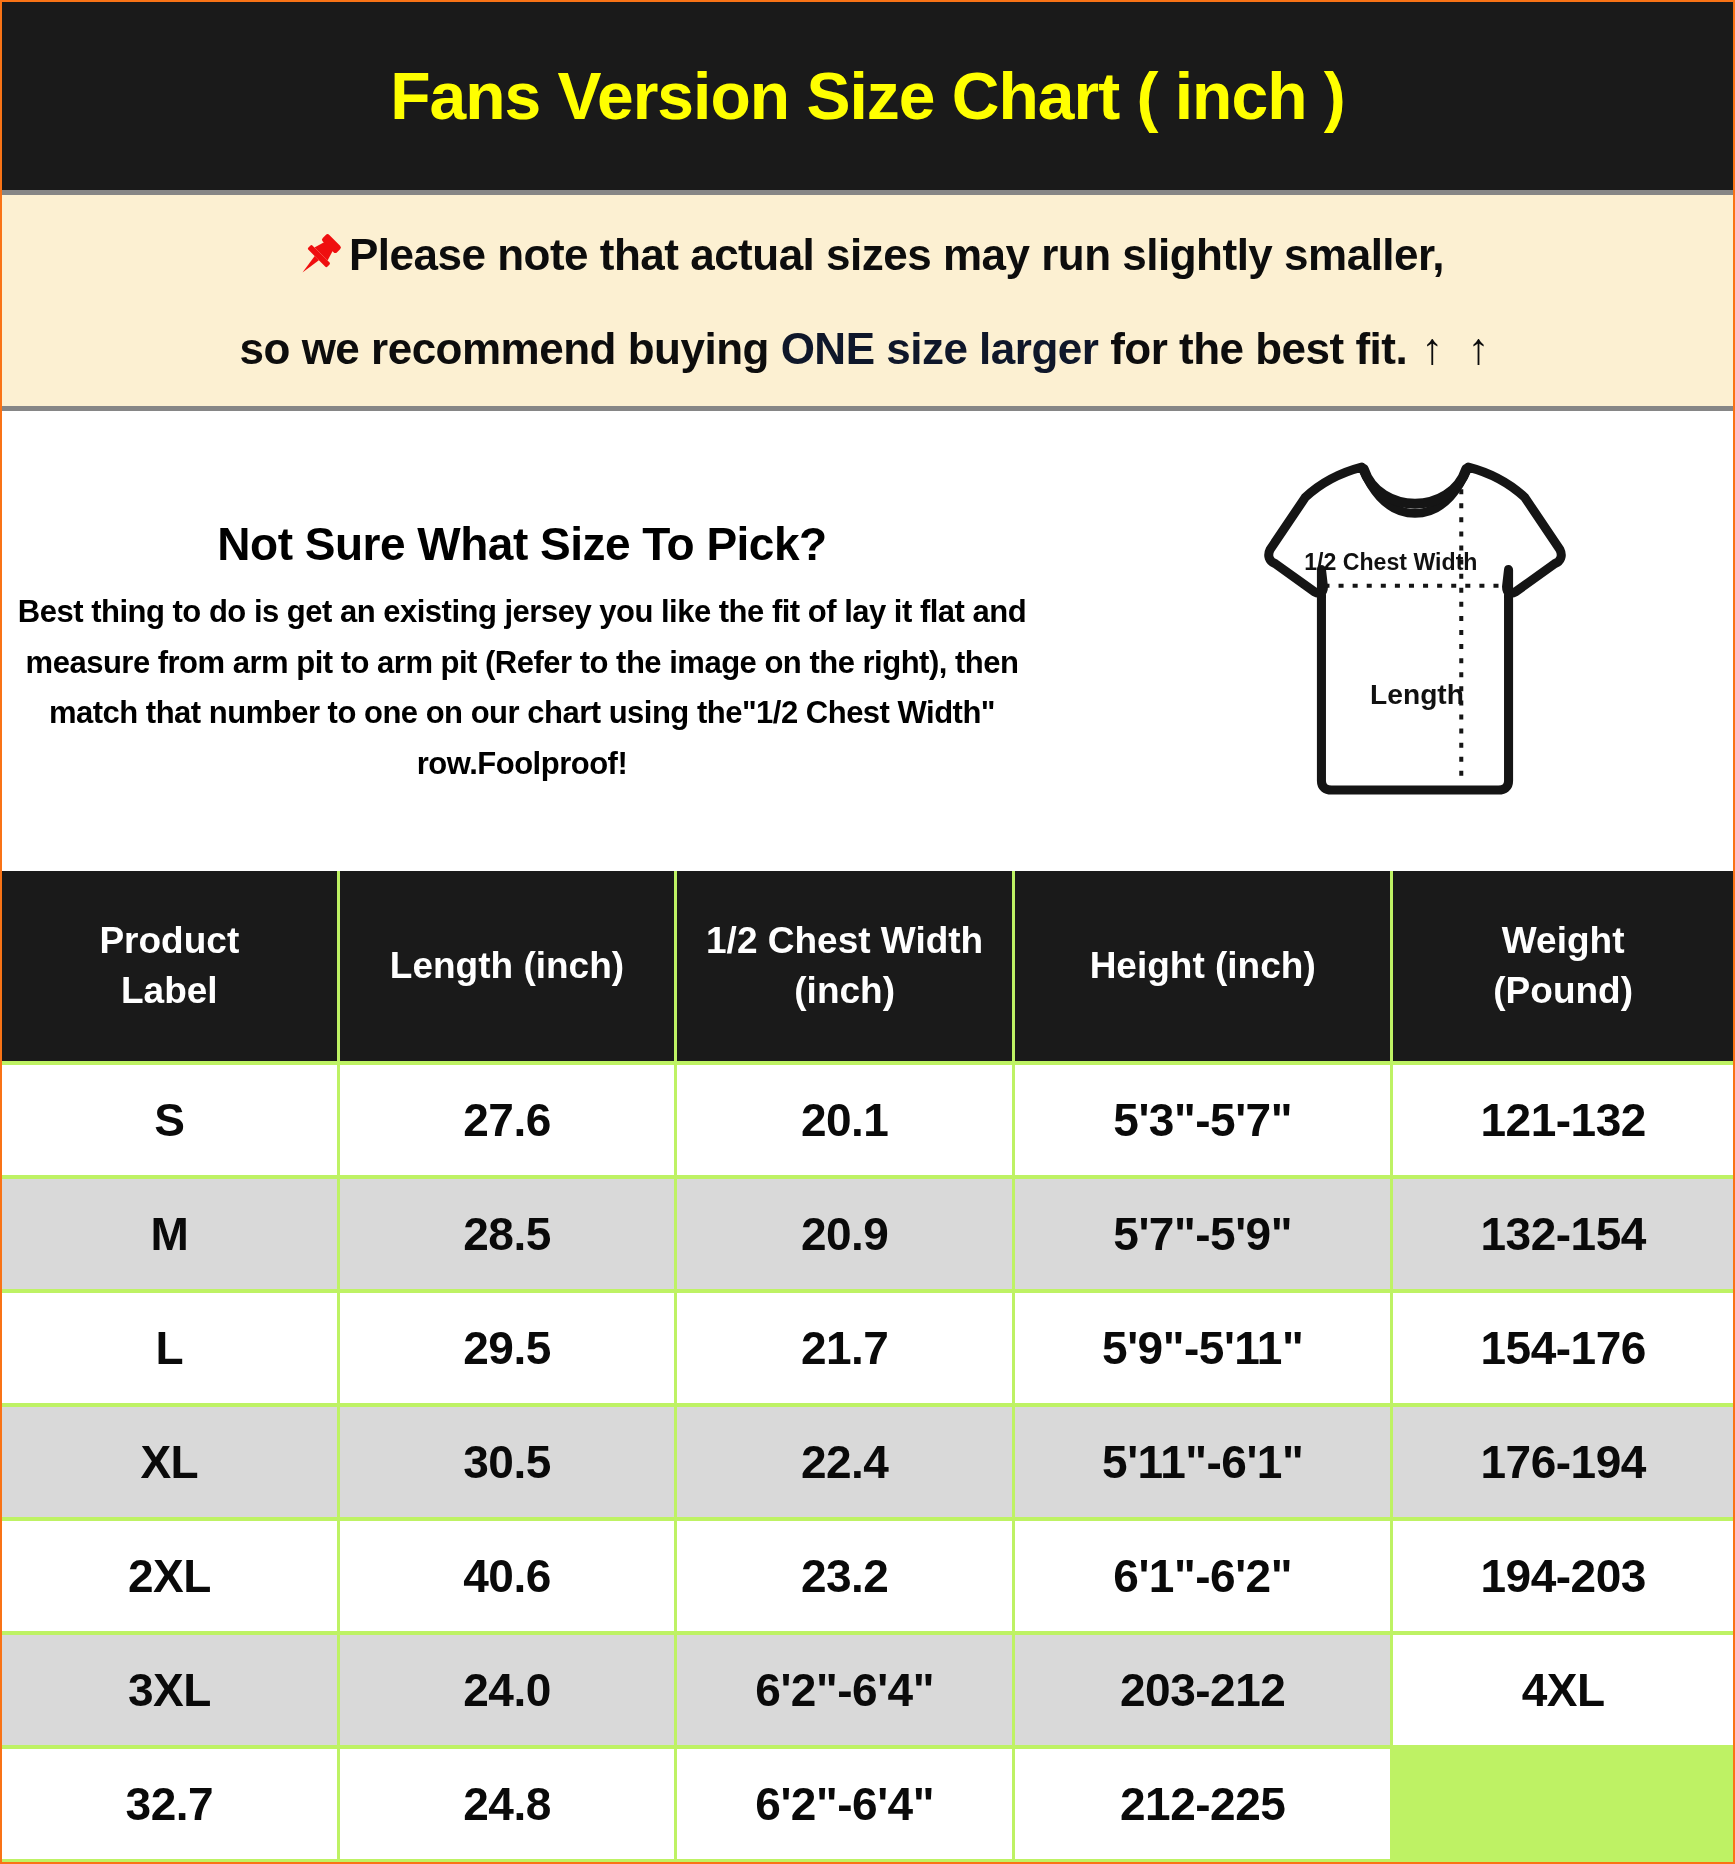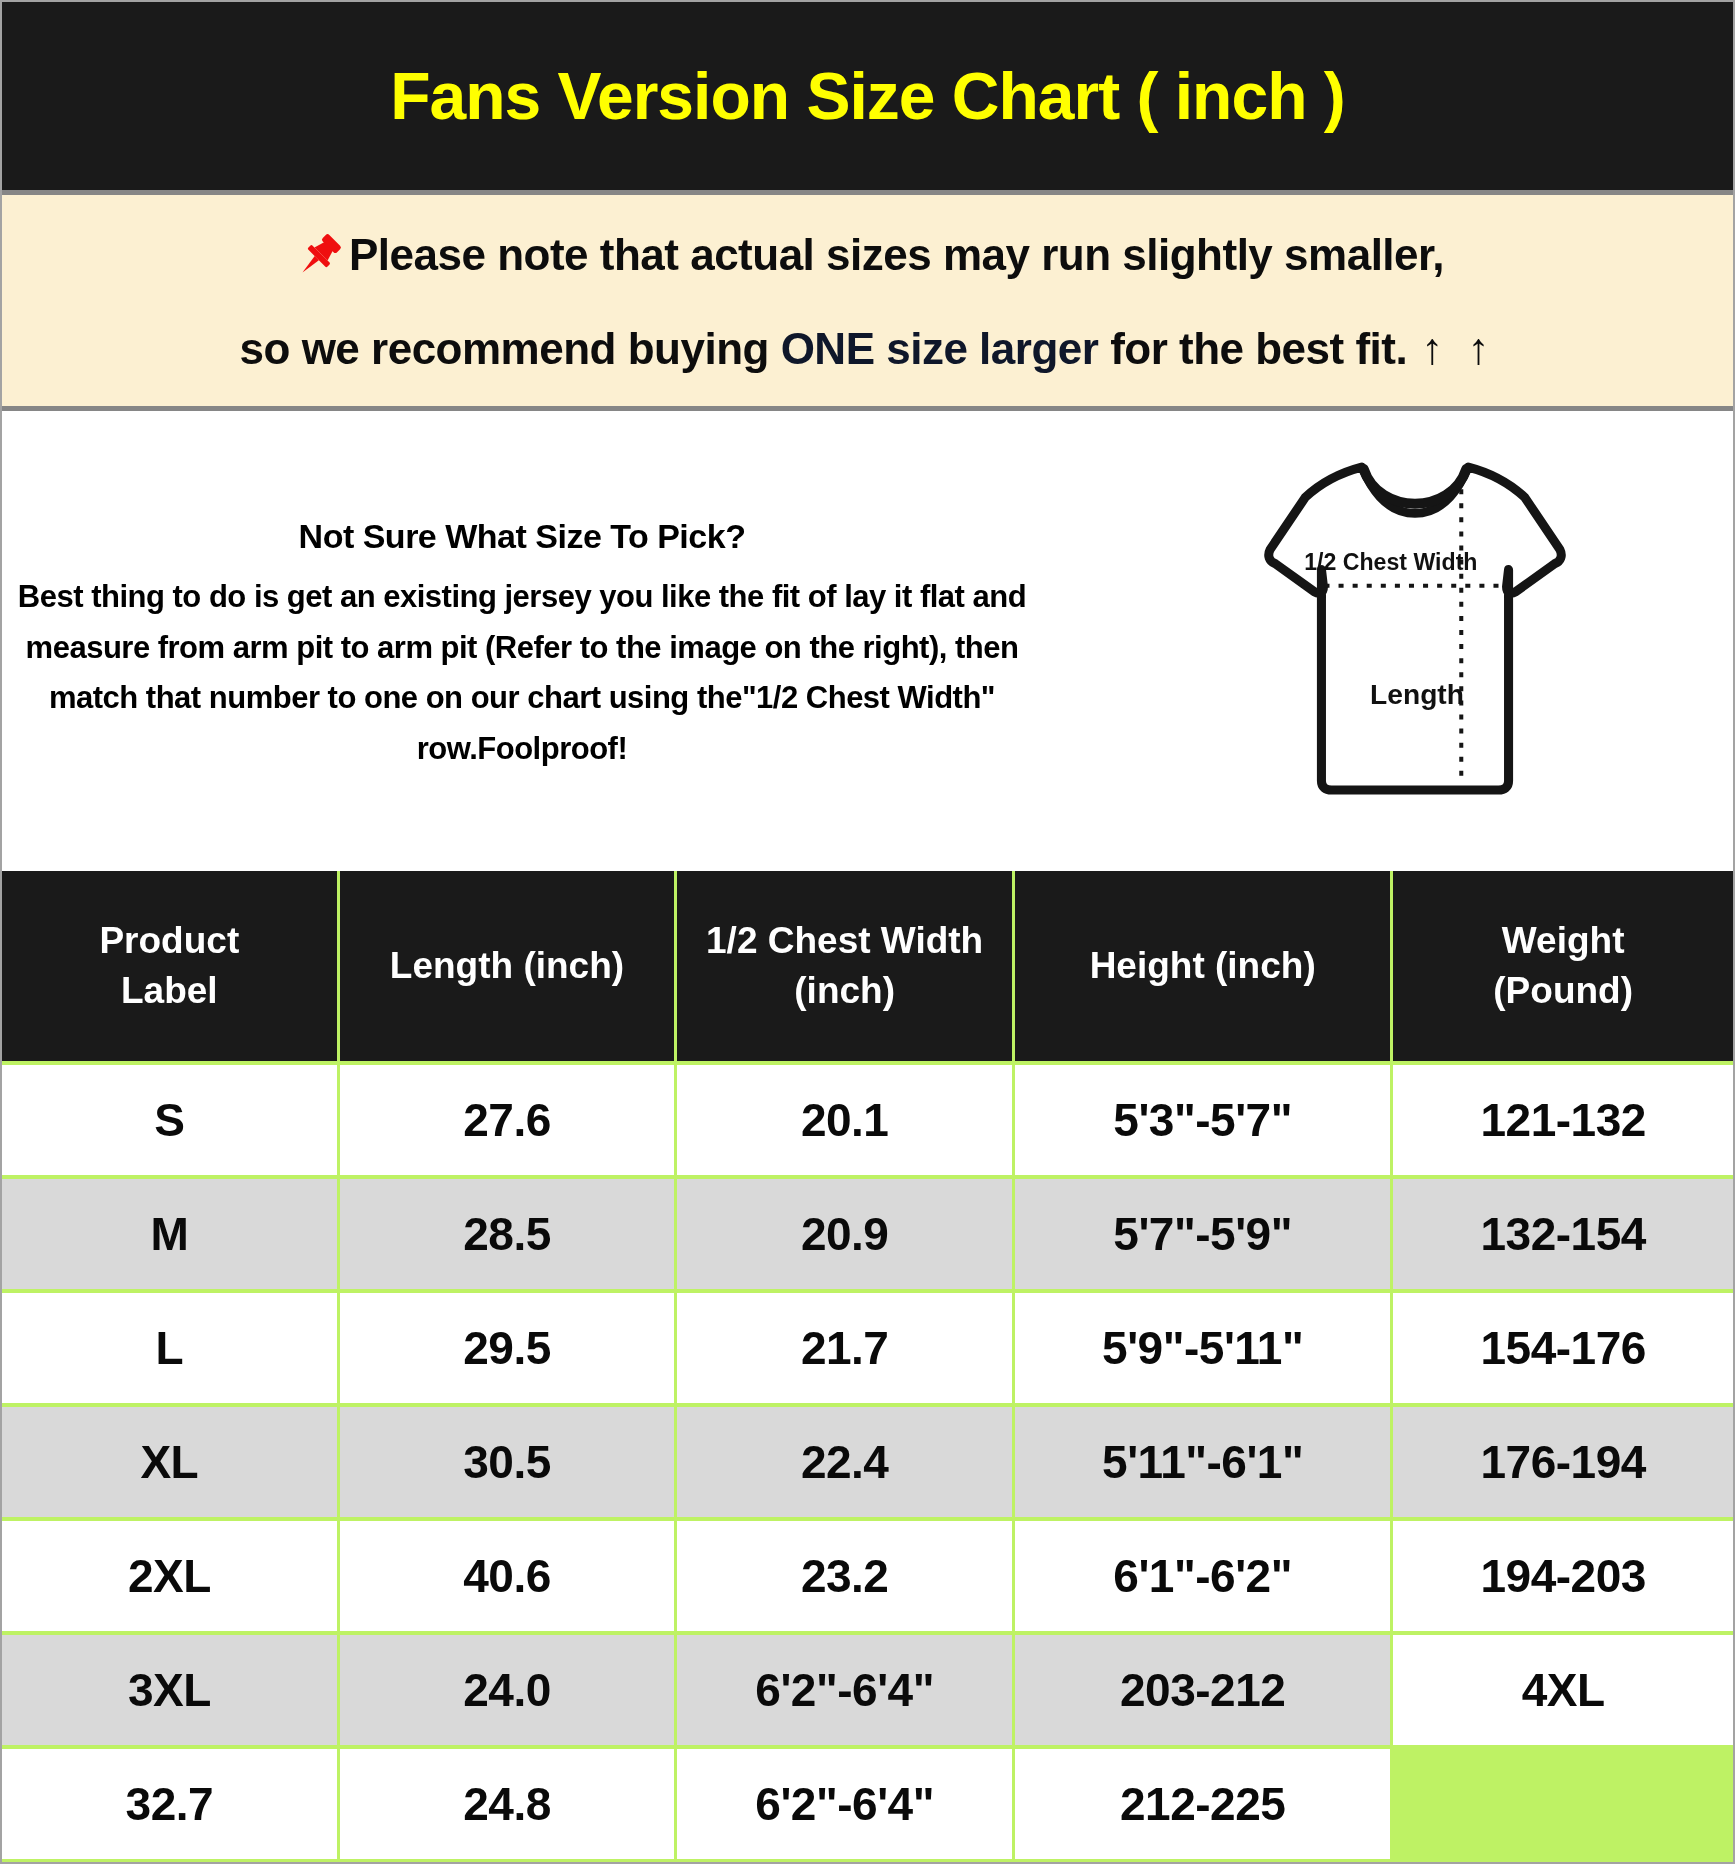--- a/index.html
+++ b/index.html
@@ -1,21 +1,21 @@
 <!DOCTYPE html>
 <html><head>
 <meta charset="utf-8">
 <style>
   * { box-sizing: border-box; margin: 0; padding: 0; }
   html,body { background:#ffffff; }
   body { font-family: "Liberation Sans", sans-serif; }
 
   .page {
     width: 1735px; height: 1864px;
-    border: 2px solid #a3a3a3;
+    border: 2px solid #f97316;
     display: flex; flex-direction: column;
     background: #ffffff;
     overflow: hidden;
   }
 
   
   .title-bar {
     flex: 0 0 188px;
     background: #1a1a1a;
     display: flex; align-items: center; justify-content: center;
@@ -47,21 +47,21 @@
 
   
   .guide { flex: 0 0 460px; position: relative; background: #ffffff; }
   .guide-text {
     position: absolute; left: 0; top: 0;
     width: 1040px;
     padding-top: 106px;
     text-align: center; color: #000;
   }
   .guide-text h2 {
-    font-size: 34px; font-weight: bold; letter-spacing: -0.5px;
+    font-size: 46px; font-weight: bold; letter-spacing: -0.5px;
     margin-bottom: 16px;
   }
   .guide-text p {
     font-size: 31px; font-weight: bold; letter-spacing: -0.5px;
     line-height: 1.63;
     padding: 0 10px;
   }
   .guide-diagram { position: absolute; left: 1262px; top: 50px; }
   .guide-diagram text { font-family: "Liberation Sans", sans-serif; fill: #111; }
 

